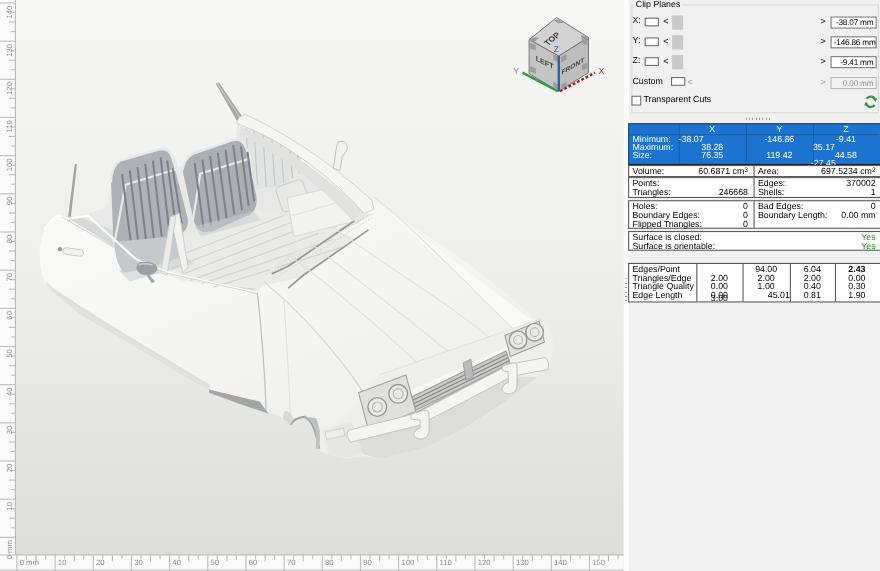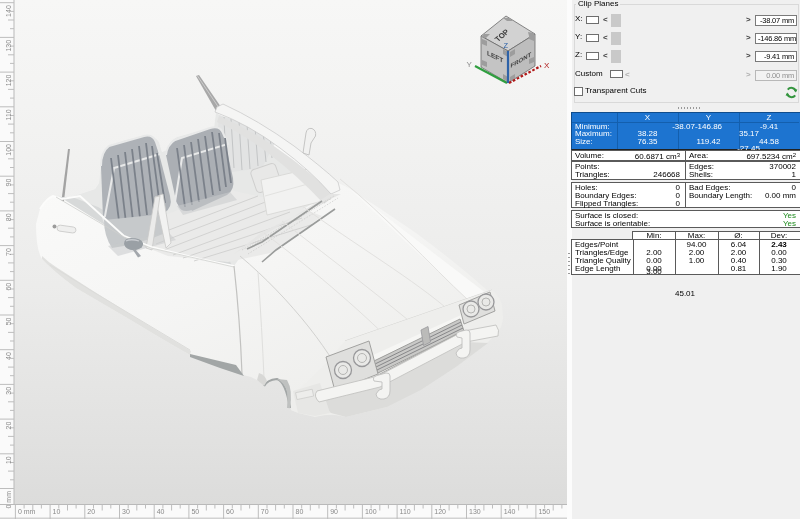--- a/index.html
+++ b/index.html
@@ -454,21 +454,21 @@
     <div class="abs" style="left:45px;top:0;width:1px;height:36px;background:#135fae;"></div>
     <div class="abs" style="left:106px;top:0;width:1px;height:36px;background:#135fae;"></div>
     <div class="abs" style="left:167px;top:0;width:1px;height:36px;background:#135fae;"></div>
     <div class="abs" style="left:0px;top:9px;width:227px;height:1px;background:#135fae;"></div>
     <div class="bt" style="left:45px;top:1px;width:61px;text-align:center;">X</div>
     <div class="bt" style="left:106px;top:1px;width:61px;text-align:center;">Y</div>
     <div class="bt" style="left:167px;top:1px;width:60px;text-align:center;">Z</div>
     <div class="bt" style="left:3px;top:10px;">Minimum:</div>
     <div class="bt" style="left:3px;top:17px;">Maximum:</div>
     <div class="bt" style="left:3px;top:25px;">Size:</div>
-    <div class="bt" style="left:45px;top:10px;width:61px;text-align:center;padding-left:36px;">-38.07</div>
+    <div class="bt" style="left:45px;top:10px;width:61px;">-38.07</div>
     <div class="bt" style="left:45px;top:17px;width:61px;text-align:center;">38.28</div>
     <div class="bt" style="left:45px;top:25px;width:61px;text-align:center;">76.35</div>
     <div class="bt" style="left:106px;top:10px;width:61px;text-align:center;">-146.86</div>
     <div class="bt" style="left:106px;top:32px;width:61px;text-align:center;padding-left:40px;">-27.45</div>
     <div class="bt" style="left:106px;top:25px;width:61px;text-align:center;">119.42</div>
     <div class="bt" style="left:167px;top:10px;width:60px;text-align:center;">-9.41</div>
     <div class="bt" style="left:167px;top:17px;width:60px;text-align:left;">35.17</div>
     <div class="bt" style="left:167px;top:25px;width:60px;text-align:center;">44.58</div>
   </div>
 
@@ -506,47 +506,38 @@
     <div class="lbl" style="left:114px;top:9px;width:110px;text-align:right;">0.00 mm</div>
   </div>
 
   <div class="box" style="left:-1px;top:210px;width:228px;height:16px;">
     <div class="lbl" style="left:3px;top:1px;">Surface is closed:</div>
     <div class="lbl grn" style="left:114px;top:1px;width:110px;text-align:right;">Yes</div>
     <div class="lbl" style="left:3px;top:9px;">Surface is orientable:</div>
     <div class="lbl grn" style="left:114px;top:9px;width:110px;text-align:right;">Yes</div>
   </div>
 
-  <div class="box" style="left:60px;top:231px;width:167px;height:8px;">
-    <div class="abs" style="left:42px;top:0;width:1px;height:8px;background:#5a5a5a;"></div>
-    <div class="abs" style="left:85px;top:0;width:1px;height:8px;background:#5a5a5a;"></div>
-    <div class="abs" style="left:126px;top:0;width:1px;height:8px;background:#5a5a5a;"></div>
-    <div class="lbl" style="left:0px;top:0px;width:42px;text-align:center;">Min:</div>
-    <div class="lbl" style="left:42px;top:0px;width:43px;text-align:center;">Max:</div>
-    <div class="lbl" style="left:85px;top:0px;width:41px;text-align:center;">Ø:</div>
-    <div class="lbl" style="left:126px;top:0px;width:40px;text-align:center;">Dev:</div>
-  </div>
 
   <div class="box" style="left:-1px;top:239px;width:228px;height:34px;">
     <div class="abs" style="left:61px;top:0;width:1px;height:34px;background:#5a5a5a;"></div>
     <div class="abs" style="left:103px;top:0;width:1px;height:34px;background:#5a5a5a;"></div>
     <div class="abs" style="left:146px;top:0;width:1px;height:34px;background:#5a5a5a;"></div>
     <div class="abs" style="left:187px;top:0;width:1px;height:34px;background:#5a5a5a;"></div>
     <div class="lbl" style="left:3px;top:1px;">Edges/Point</div>
     <div class="lbl" style="left:3px;top:9px;">Triangles/Edge</div>
     <div class="lbl" style="left:3px;top:17px;">Triangle Quality</div>
     <div class="lbl" style="left:3px;top:25px;">Edge Length</div>
     <div class="lbl" style="left:61px;top:1px;width:42px;text-align:center;margin-top:27px;">3.00</div>
     <div class="lbl" style="left:61px;top:9px;width:42px;text-align:center;">2.00</div>
     <div class="lbl" style="left:61px;top:17px;width:42px;text-align:center;">0.00</div>
     <div class="lbl" style="left:61px;top:25px;width:42px;text-align:center;">0.00</div>
     <div class="lbl" style="left:103px;top:1px;width:43px;text-align:center;">94.00</div>
     <div class="lbl" style="left:103px;top:9px;width:43px;text-align:center;">2.00</div>
     <div class="lbl" style="left:103px;top:17px;width:43px;text-align:center;">1.00</div>
-    <div class="lbl" style="left:103px;top:25px;width:43px;text-align:left;margin-top:25px;">45.01</div>
+    <div class="lbl" style="left:103px;top:25px;width:43px;text-align:right;">45.01</div>
     <div class="lbl" style="left:146px;top:1px;width:41px;text-align:center;">6.04</div>
     <div class="lbl" style="left:146px;top:9px;width:41px;text-align:center;">2.00</div>
     <div class="lbl" style="left:146px;top:17px;width:41px;text-align:center;">0.40</div>
     <div class="lbl" style="left:146px;top:25px;width:41px;text-align:center;">0.81</div>
     <div class="lbl" style="left:187px;top:1px;width:40px;text-align:center;font-weight:bold;">2.43</div>
     <div class="lbl" style="left:187px;top:9px;width:40px;text-align:center;">0.00</div>
     <div class="lbl" style="left:187px;top:17px;width:40px;text-align:center;">0.30</div>
     <div class="lbl" style="left:187px;top:25px;width:40px;text-align:center;">1.90</div>
   </div>
 </div>

